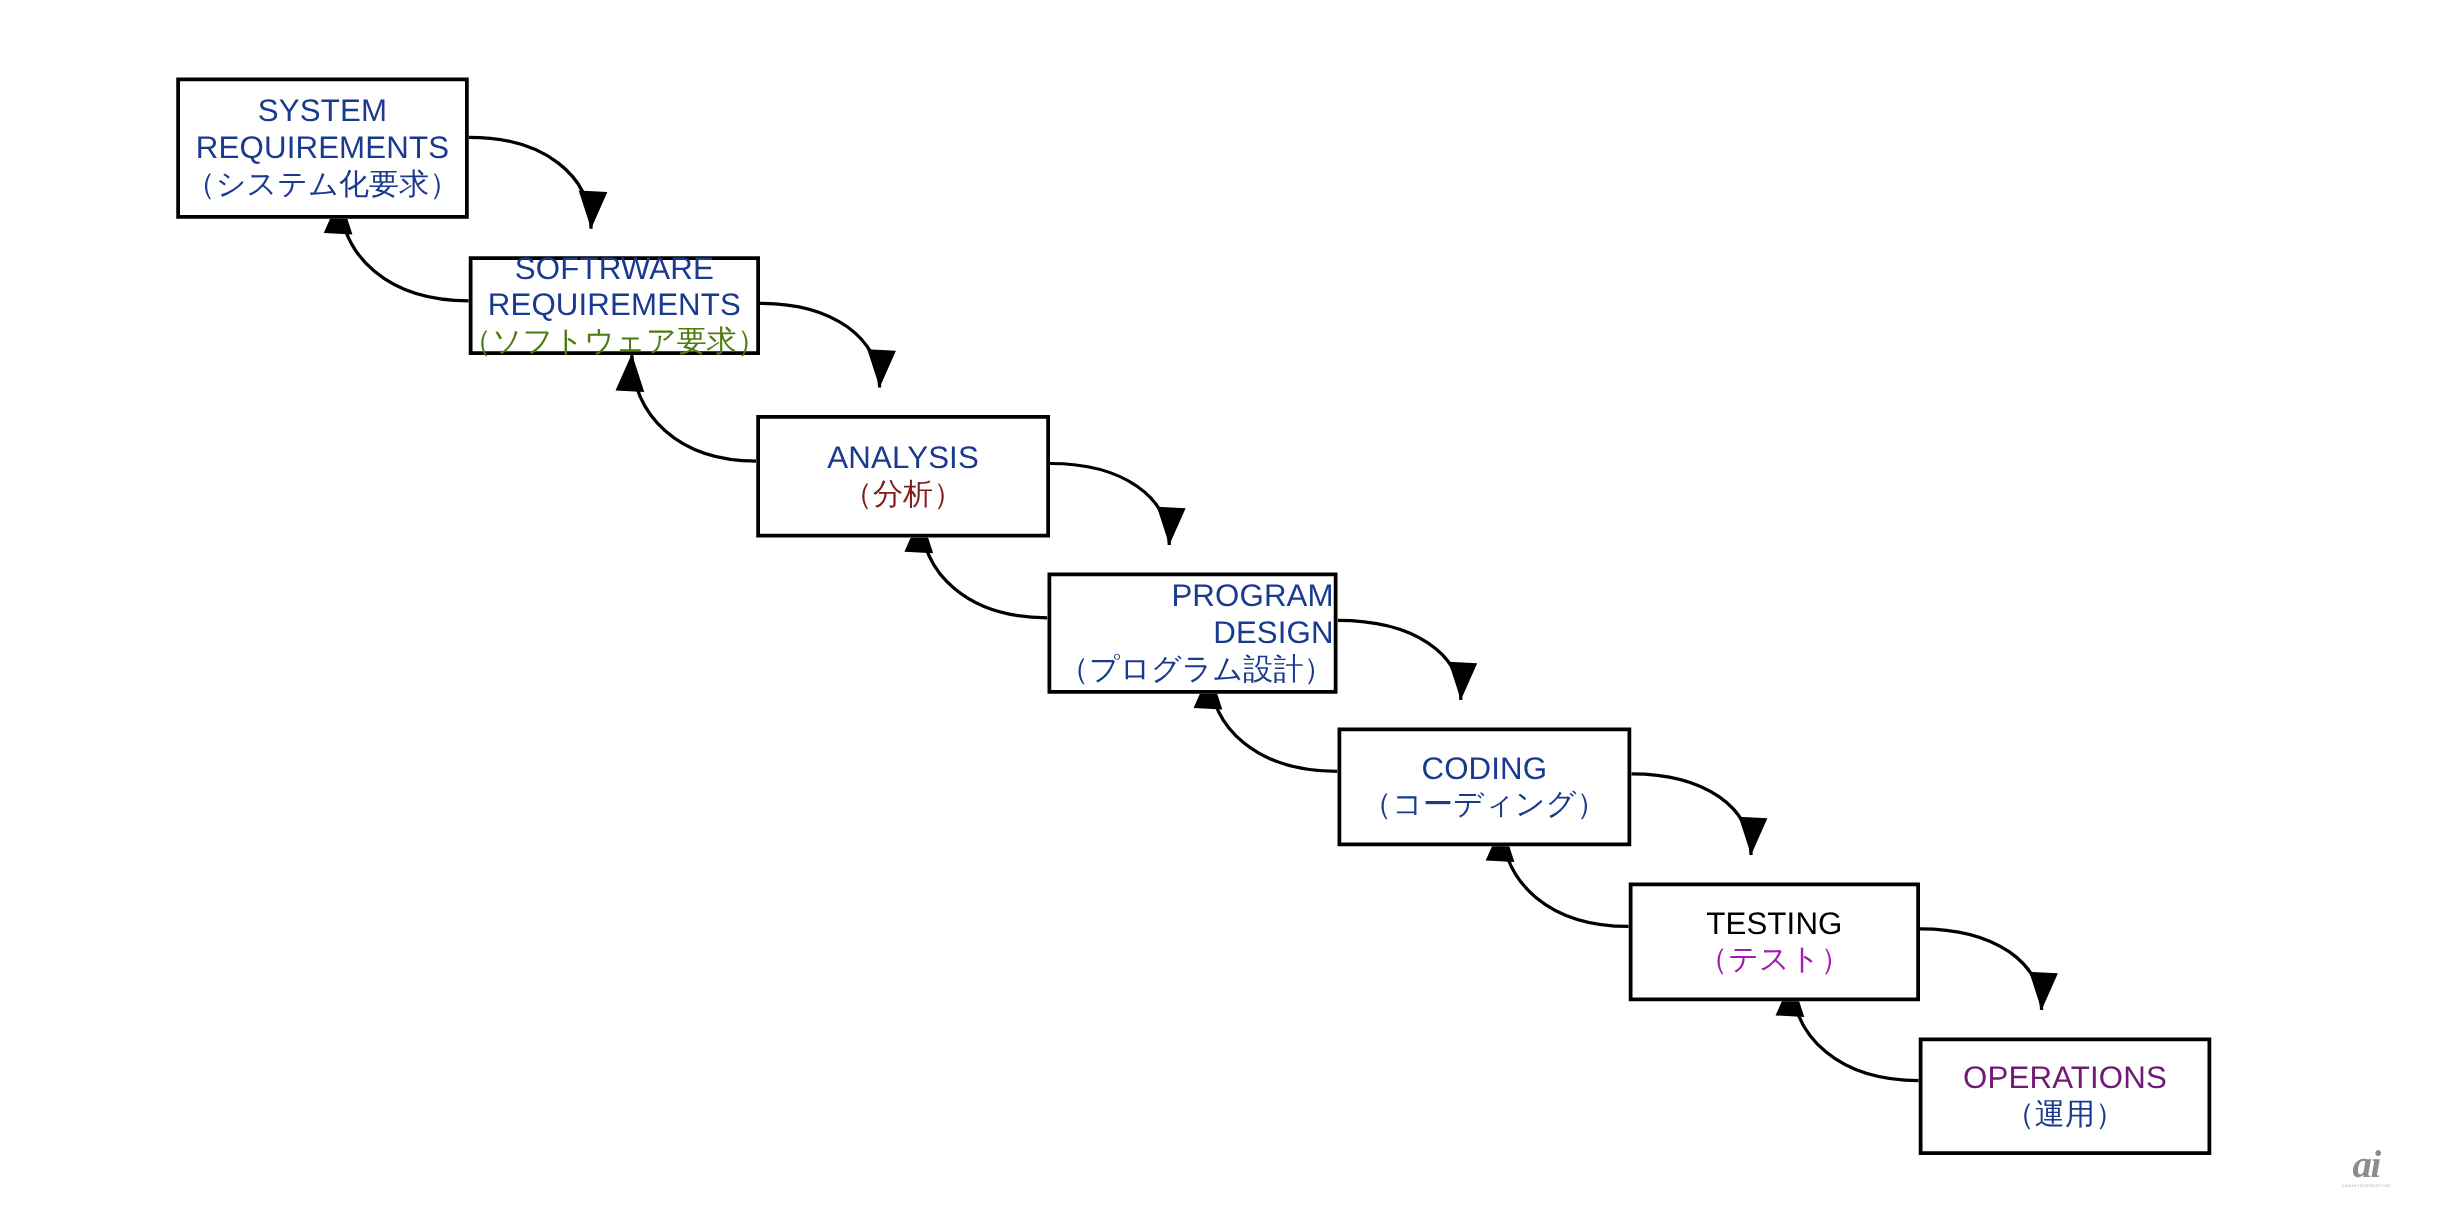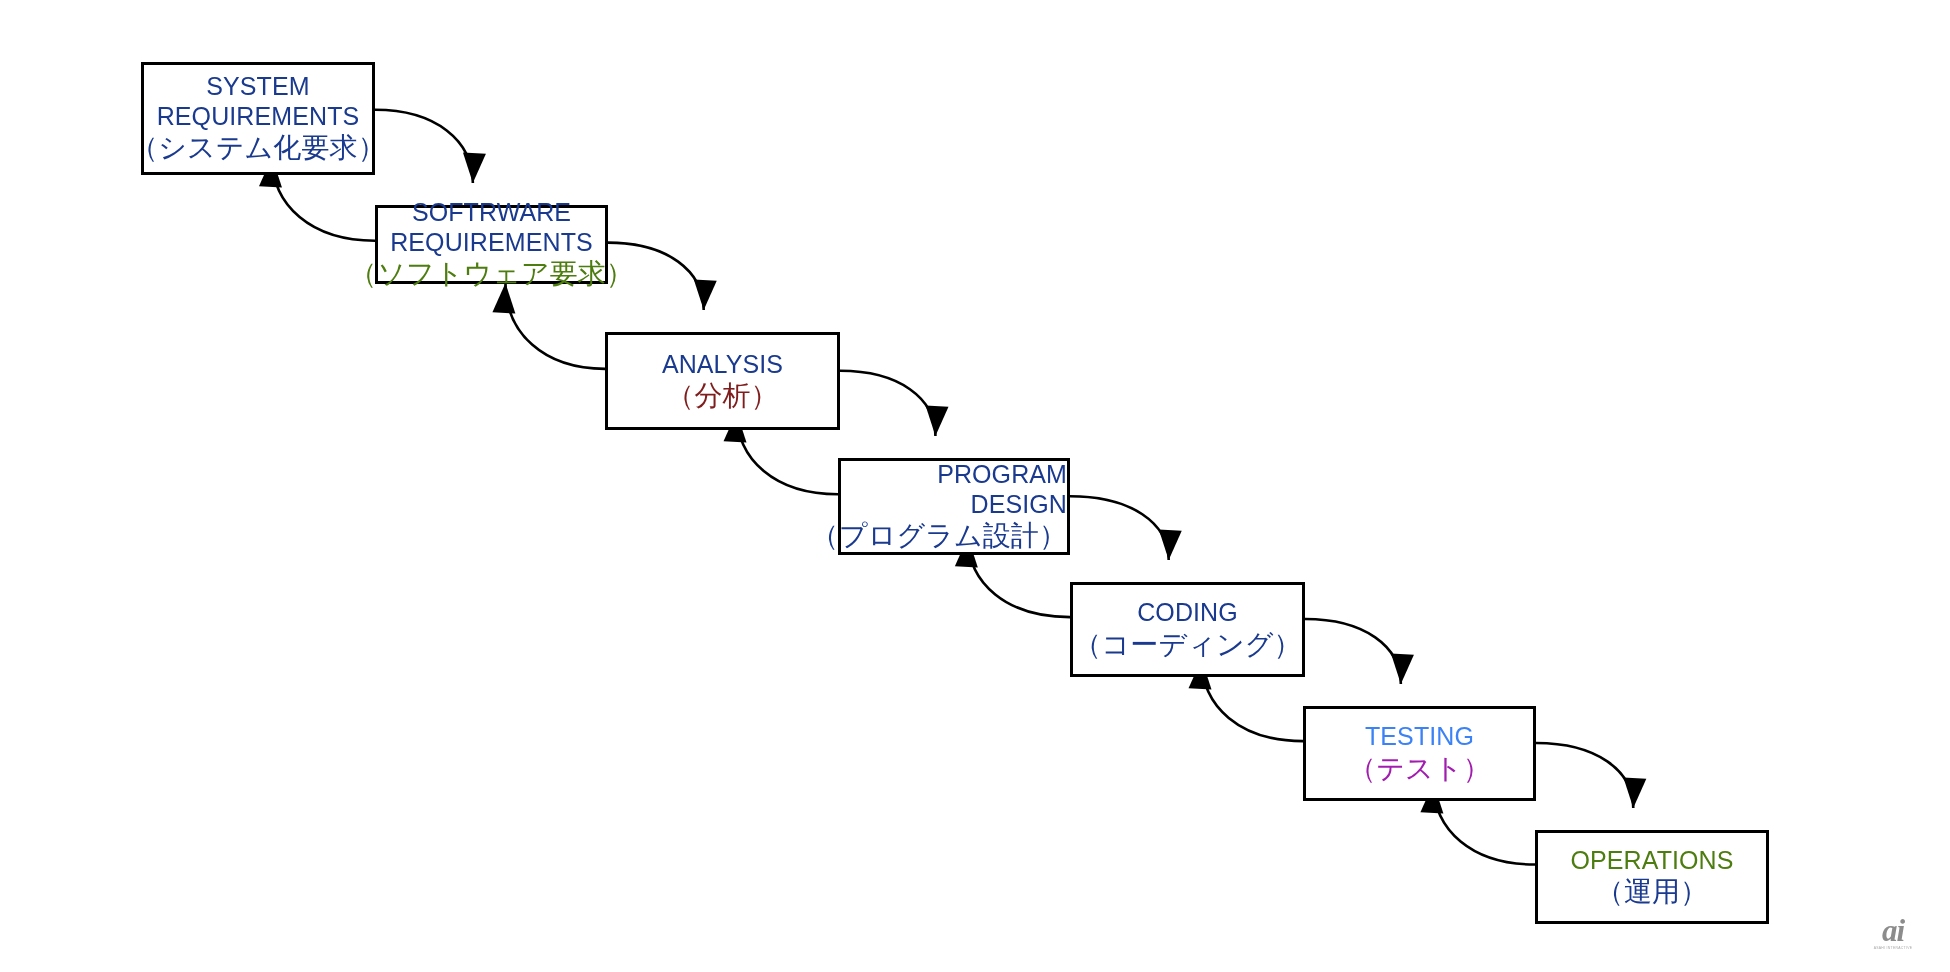--- a/index.html
+++ b/index.html
@@ -40,21 +40,21 @@
   }
   .stage-line {
     color: #1a3a8f;
     font-size: 25px;
     line-height: 1.18;
     white-space: nowrap;
     text-align: center;
     letter-spacing: 0.1px;
   }
   .stage-line.jp {
-    font-size: 28px;
+    font-size: 24px;
   }
   .watermark {
     position: absolute;
     z-index: 8;
     display: flex;
     flex-direction: column;
     align-items: center;
     line-height: 1;
   }
   .watermark-mark {
@@ -123,25 +123,25 @@
       <div class="stage-box" style="left: 838px; top: 438px; width: 232px; height: 97px; border-color: rgb(0, 0, 0); background: rgb(255, 255, 255); align-items: flex-end;">
         <div class="stage-line" style="color: rgb(26, 58, 143);">PROGRAM</div>
         <div class="stage-line" style="color: rgb(26, 58, 143);">DESIGN</div>
         <div class="stage-line jp" style="color: rgb(26, 58, 143);">（プログラム設計）</div>
       </div>
       <div class="stage-box" style="left: 1070px; top: 562px; width: 235px; height: 95px; border-color: rgb(0, 0, 0); background: rgb(255, 255, 255); align-items: center;">
         <div class="stage-line" style="color: rgb(26, 58, 143);">CODING</div>
         <div class="stage-line jp" style="color: rgb(26, 58, 143);">（コーディング）</div>
       </div>
       <div class="stage-box" style="left: 1303px; top: 686px; width: 233px; height: 95px; border-color: rgb(0, 0, 0); background: rgb(255, 255, 255);">
-        <div class="stage-line" style="color: #3b82f6;">TESTING</div>
+        <div class="stage-line" style="color: #000000;">TESTING</div>
         <div class="stage-line jp" style="color: #a21caf;">（テスト）</div>
       </div>
       <div class="stage-box" style="left: 1535px; top: 810px; width: 234px; height: 94px; border-color: rgb(0, 0, 0); background: rgb(255, 255, 255);">
-        <div class="stage-line" style="color: #4d7c0f; text-align: right;">OPERATIONS</div>
+        <div class="stage-line" style="color: #701a75; text-align: right;">OPERATIONS</div>
         <div class="stage-line jp" style="color: rgb(26, 58, 143);">（運用）</div>
       </div>
     </div>
 
   <div class="watermark" style="left: 1893px; top: 933px; transform: translate(-50%, -50%);">
     <span class="watermark-mark">ai</span>
     <span class="watermark-sub">ASAHI INTERACTIVE</span>
   </div>
 
 </div>

